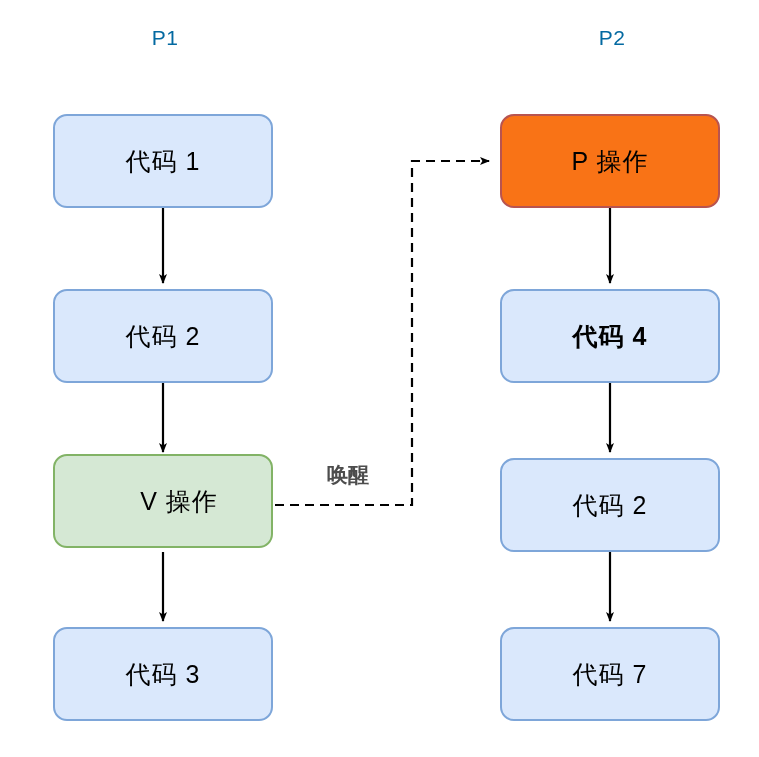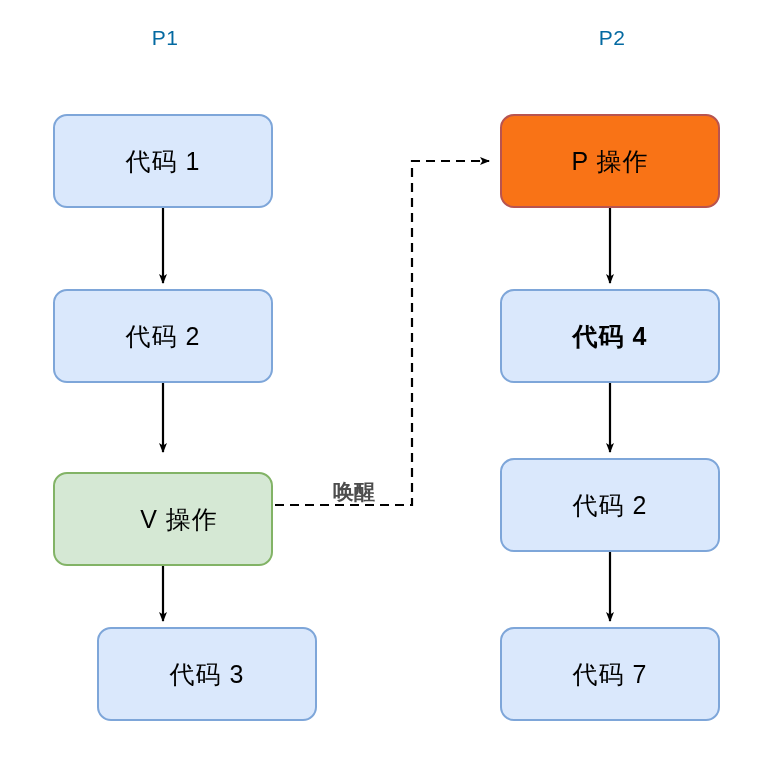--- a/index.html
+++ b/index.html
@@ -94,39 +94,39 @@
   <div class="col-title" id="title-p2">P2</div>
 
   <div class="node node-blue" style="left:53px; top:114px;">
     <span class="node-label">代码 1</span>
   </div>
 
   <div class="node node-blue" style="left:53px; top:289px;">
     <span class="node-label">代码 2</span>
   </div>
 
-  <div class="node node-green" style="left:53px; top:472px;padding-left:32px;">
+  <div class="node node-green" style="left:53px; top:454px;padding-left:32px;">
     <span class="node-label">V 操作</span>
   </div>
 
-  <div class="node node-blue" style="left:53px; top:627px;margin-left:44px;">
+  <div class="node node-blue" style="left:53px; top:627px;">
     <span class="node-label">代码 3</span>
   </div>
 
   <div class="node node-red" style="left:500px; top:114px;">
     <span class="node-label">P 操作</span>
   </div>
 
   <div class="node node-blue" style="left:500px; top:289px;font-weight:bold;">
     <span class="node-label">代码 4</span>
   </div>
 
   <div class="node node-blue" style="left:500px; top:458px;">
     <span class="node-label">代码 2</span>
   </div>
 
   <div class="node node-blue" style="left:500px; top:627px;">
     <span class="node-label">代码 7</span>
   </div>
 
-  <div class="edge-label" style="left:327px; top:478px;margin-left:6px;">唤醒</div>
+  <div class="edge-label" style="left:327px; top:461px;">唤醒</div>
 
 </div>
 
 </body></html>

